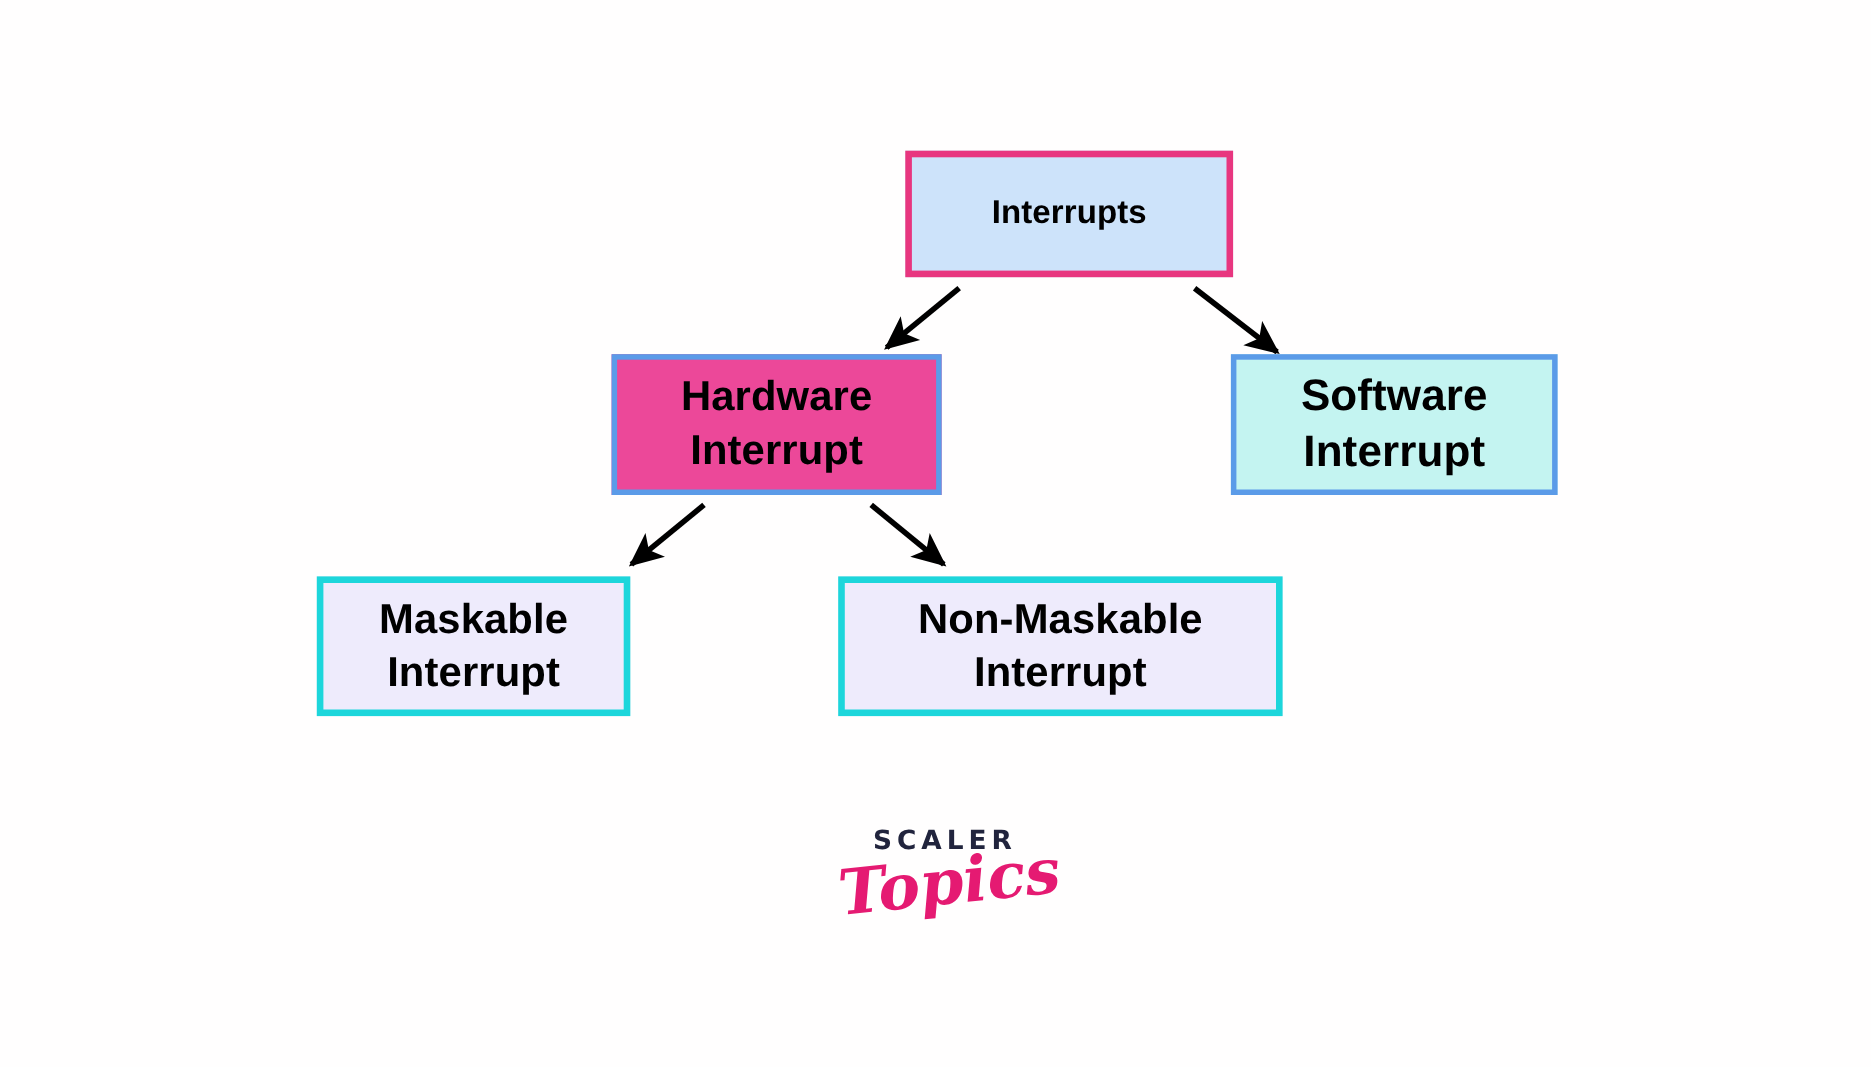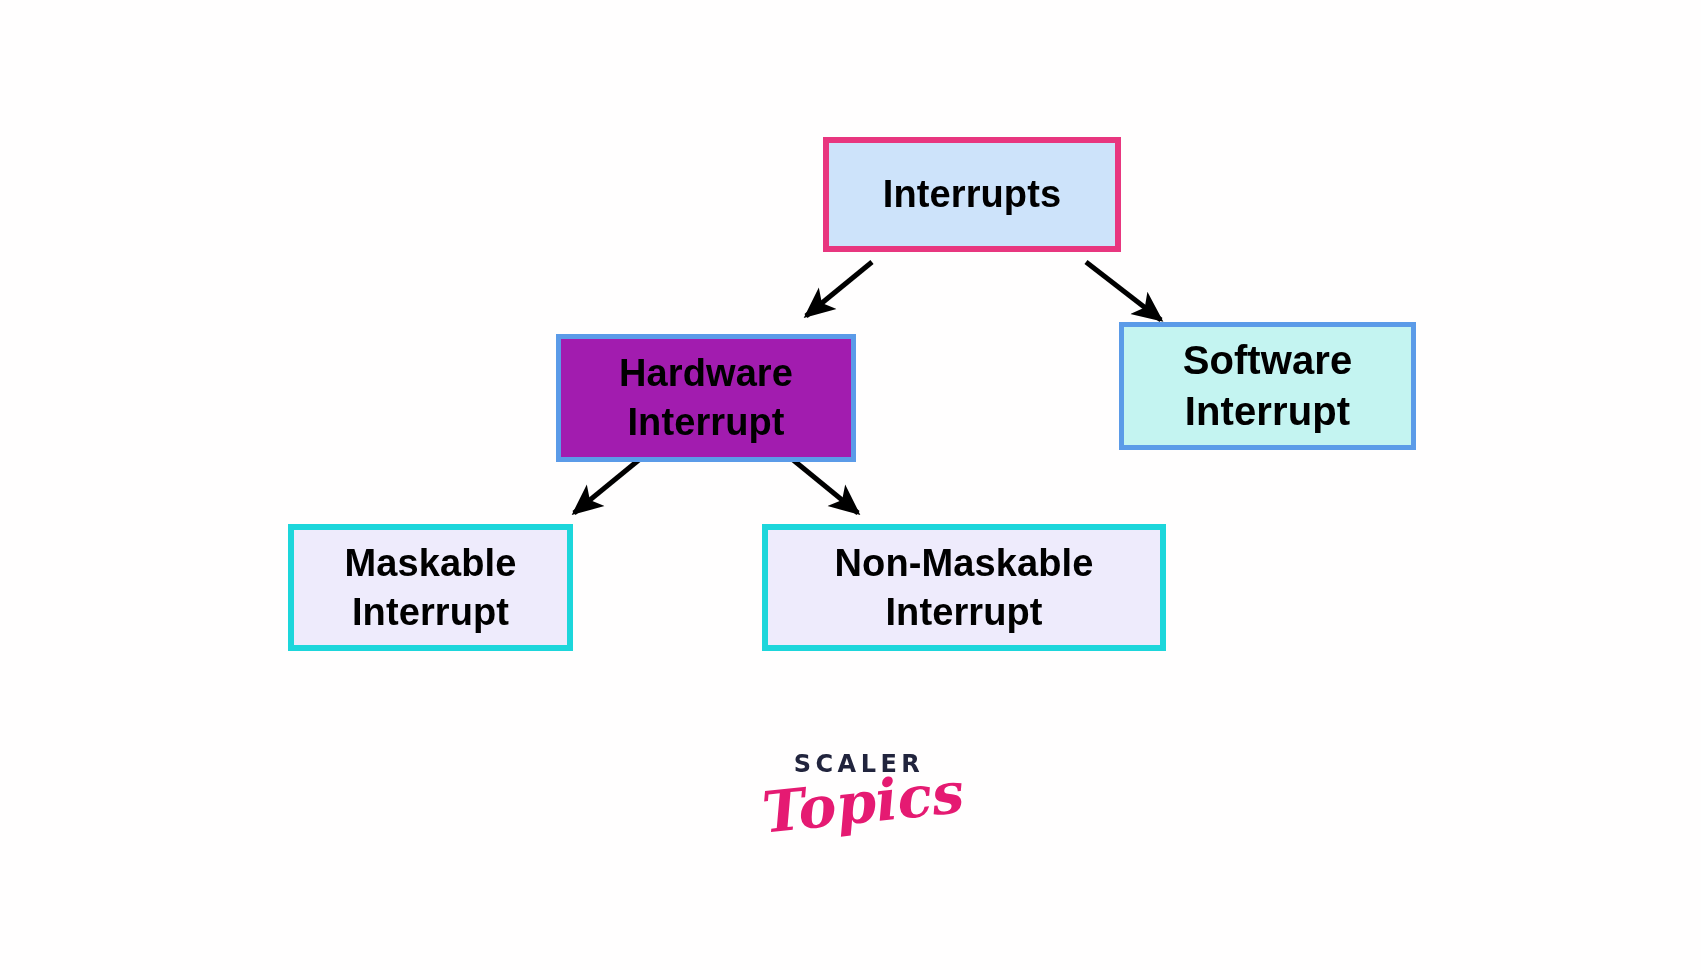--- a/index.html
+++ b/index.html
@@ -39,31 +39,30 @@
     letter-spacing: 0.1px;
     white-space: pre-line;
   }
   .node-root {
     left: 823px;
     top: 137px;
     width: 298px;
     height: 115px;
     border: 6px solid #e8367f;
     background: #cde3fa;
-    font-size: 38px;
+    font-size: 30px;
   }
   .node-hw {
     left: 556px;
     top: 322px;
     width: 300px;
     height: 128px;
     border: 5px solid #5b9be8;
-    background: #a21caf;
+    background: #ec4899;
     font-size: 38px;
-    margin-top: 12px;
   }
   .node-sw {
     left: 1119px;
     top: 322px;
     width: 297px;
     height: 128px;
     border: 5px solid #5b9be8;
     background: #c4f4f1;
     font-size: 40px;
   }

